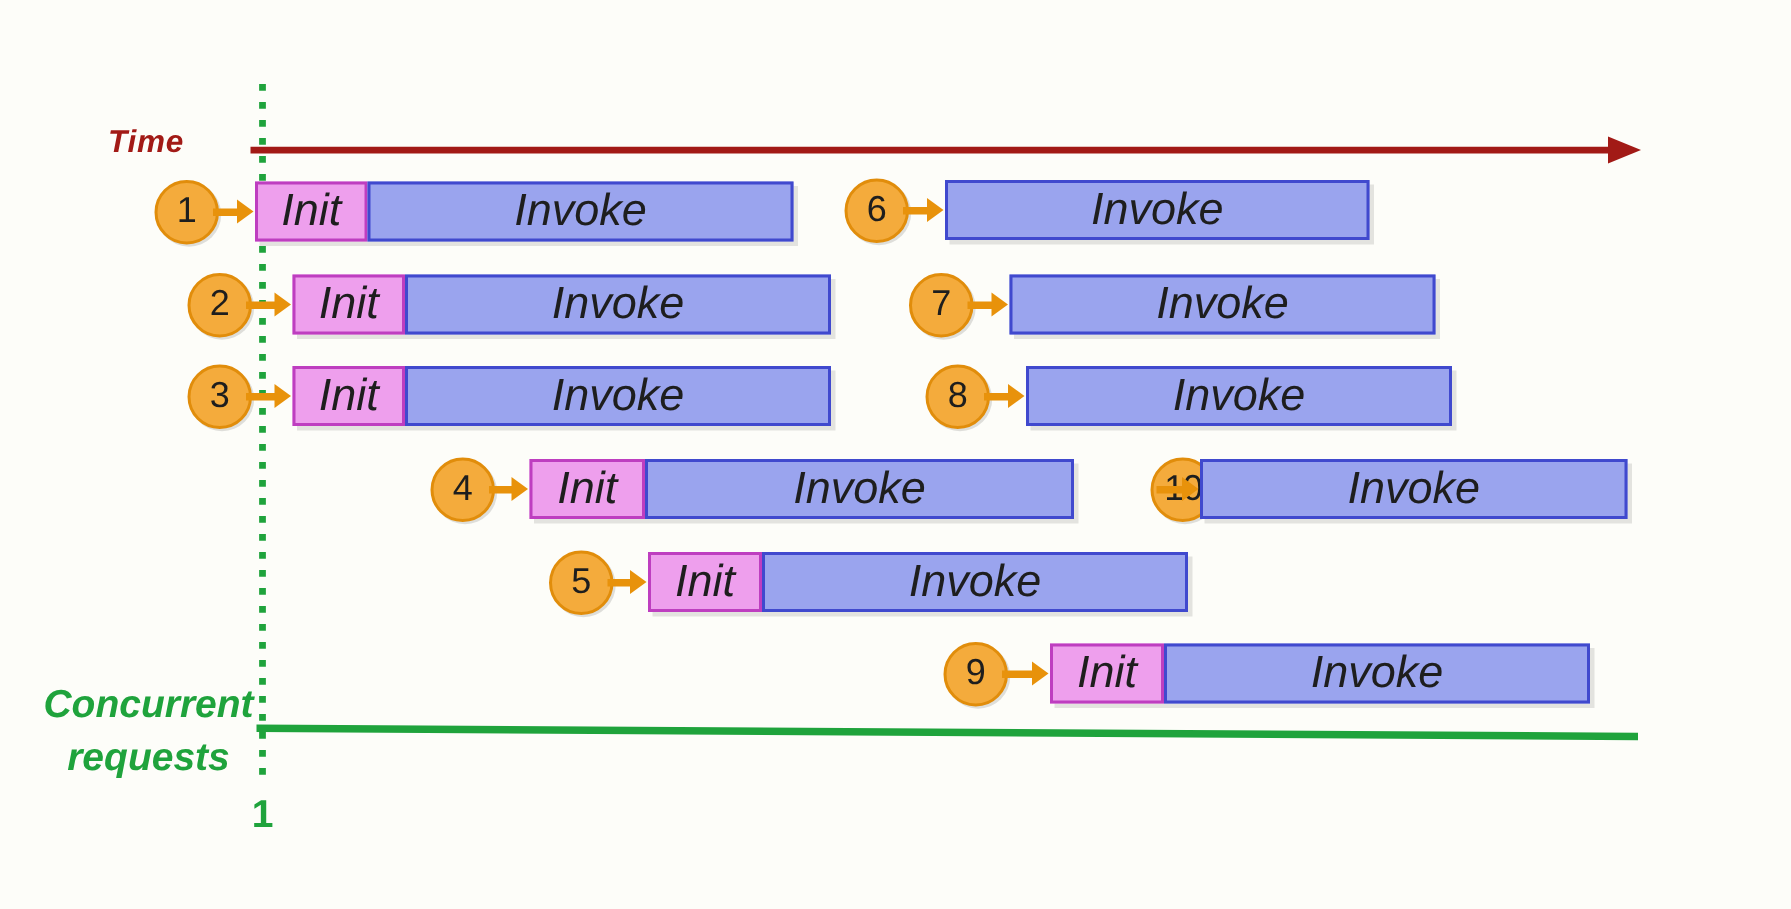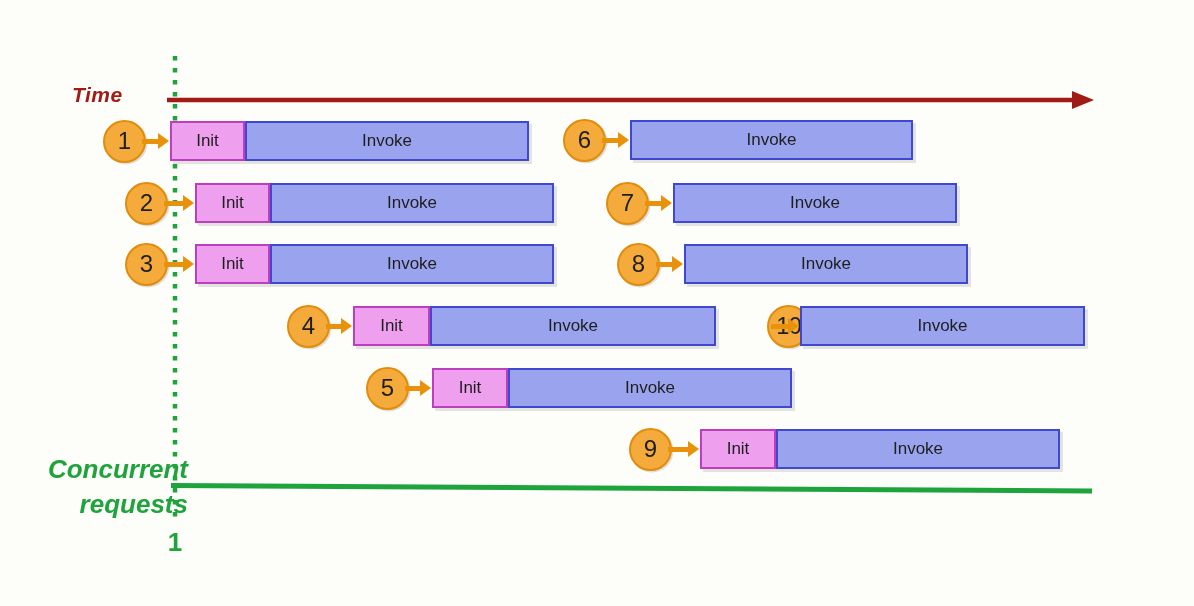--- a/index.html
+++ b/index.html
@@ -13,21 +13,21 @@
   .canvas{
     position:relative;width:1194px;height:606px;background:var(--bg);
     font-family:"Liberation Sans",sans-serif;overflow:hidden;
   }
   svg.layer{position:absolute;left:0;top:0;}
   .time-label{
     position:absolute;left:72px;top:83px;font-size:21px;font-style:italic;
     font-weight:600;color:var(--time-axis);letter-spacing:.5px;
   }
   .conc-label{
-    position:absolute;left:10px;top:452px;width:178px;text-align:right;
+    position:absolute;left:10px;top:452px;width:178px;text-align:center;
     font-size:26px;font-style:italic;font-weight:600;color:var(--green);line-height:35px;
   }
   .conc-tick{
     position:absolute;left:159px;top:527px;width:32px;text-align:center;
     font-size:26px;font-weight:600;color:var(--green);
   }
   .circle{
     position:absolute;width:43px;height:43px;border-radius:50%;box-sizing:border-box;
     background:var(--badge-fill);border:2px solid var(--badge-border);
     display:flex;align-items:center;justify-content:center;
@@ -36,22 +36,23 @@
   }
   .arrow{position:absolute;height:5px;background:var(--arrow);}
   .arrow::after{
     content:'';position:absolute;right:-10px;top:-5.5px;width:0;height:0;
     border-left:11px solid var(--arrow);
     border-top:8px solid transparent;border-bottom:8px solid transparent;
   }
   .bar{
     position:absolute;height:40px;box-sizing:border-box;
     display:flex;align-items:center;justify-content:center;
-    font-size:17px;color:var(--text);
+    font-size:30px;color:var(--text);
     box-shadow:3px 3px 0 rgba(0,0,0,.10);
+    font-style:italic;
   }
   .bar.init{background:var(--init-fill);border:2px solid var(--init-border);}
   .bar.invoke{background:var(--invoke-fill);border:2px solid var(--invoke-border);}
 </style>
 </head>
 <body>
 
 <div class="canvas">
 
   <svg class="layer" width="1194" height="606" viewBox="0 0 1194 606">

